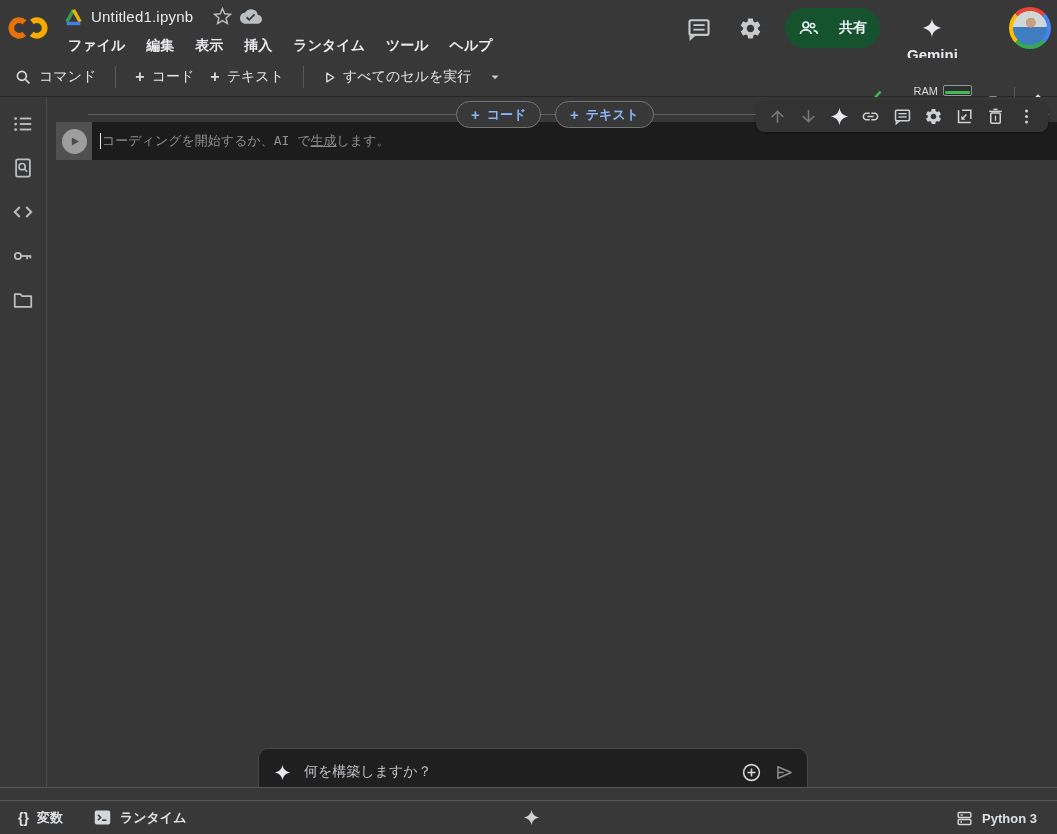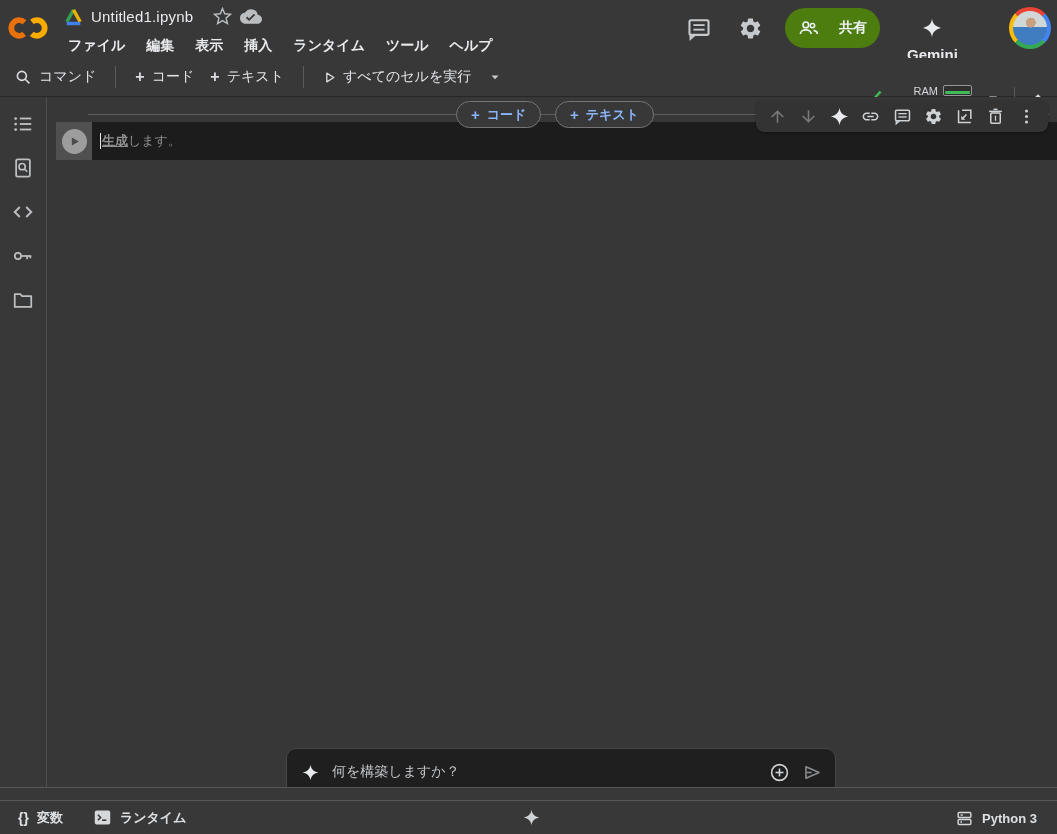--- a/index.html
+++ b/index.html
@@ -12,21 +12,21 @@
   .header { position:absolute; left:0; top:0; width:1057px; height:58px; background:#383838; }
   .logo { position:absolute; left:8px; top:14px; cursor:pointer; }
   .title-row { position:absolute; left:64px; top:7px; display:flex; align-items:center; gap:8px; }
   .doc-title { font-size:15px; color:#e8eaed; letter-spacing:.2px; cursor:text; }
   .title-icon { opacity:.92; cursor:pointer; }
   .menu-row { position:absolute; left:66px; top:36px; display:flex; gap:17px; font-size:14px; font-weight:600; color:#e8eaed;align-items:center; }
   .menu-item { cursor:pointer; padding:1px 2px; border-radius:3px; }
   .header-right { position:absolute; right:0; top:0; height:58px; }
   .hr-icon { position:absolute; top:16px; cursor:pointer; }
   .share-btn { position:absolute; left:785px; top:8px; width:95px; height:40px; border-radius:20px;
-               background:#4d7c0f; display:flex; align-items:center; justify-content:center; gap:19px;
+               background:#14532d; display:flex; align-items:center; justify-content:center; gap:19px;
                color:#eef3f8; font-size:14px; font-weight:600; cursor:pointer; border:none; }
   .gemini-chip { position:absolute; left:901px; top:14px; display:flex; align-items:center; gap:8px;
                  cursor:pointer; padding:4px 6px; border-radius:16px;flex-direction:column; }
   .gemini-label { font-size:15px; font-weight:700; color:#e8eaed; }
   .avatar { position:absolute; left:1009px; top:7px; width:42px; height:42px; border-radius:50%;
             background:conic-gradient(#ea4335 0 12.5%, #4285f4 12.5% 37.5%, #34a853 37.5% 62.5%, #fbbc05 62.5% 87.5%, #ea4335 87.5% 100%);
             display:flex; align-items:center; justify-content:center; cursor:pointer; }
   .avatar-photo { width:34px; height:34px; border-radius:50%;
             background: radial-gradient(circle at 52% 34%, #c9a182 0 17%, rgba(0,0,0,0) 18%),
                         linear-gradient(180deg,#cfd8d6 0 46%, #3f7cc0 46% 100%); }
@@ -66,25 +66,25 @@
                   padding:0 12px; z-index:3; box-shadow:0 1px 3px rgba(0,0,0,.35); }
   .ct-icon { width:19px; height:19px; cursor:pointer; }
   .ct-disabled { cursor:default; }
   .cell { position:absolute; left:9px; right:0; top:25px; height:38px; display:flex; }
   .cell-gutter { width:36px; background:#505050; display:flex; align-items:center; justify-content:center; }
   .run-btn { width:25px; height:25px; border-radius:50%; background:#9d9d9d; display:flex;
              align-items:center; justify-content:center; cursor:pointer; border:none; }
   .cell-editor { flex:1; background:#1c1c1c; display:flex; align-items:center; padding-left:8px;
                  font-family:"DejaVu Sans Mono","Liberation Mono",monospace; font-size:13px; color:#8f8f8f; cursor:text; }
   .caret { width:1px; height:16px; background:#e8e8e8; margin-right:1px; }
-  .gen-link { text-decoration:underline; color:#8f8f8f; cursor:pointer;font-weight:bold; }
+  .gen-link { text-decoration:underline; color:#8f8f8f; cursor:pointer; }
 
   
   .prompt-bar { position:absolute; left:211px; top:651px; width:550px; height:48px; background:#1f1f1f;
-                border:1px solid #474747; border-radius:10px; display:flex; align-items:center; cursor:text;margin-left:28px; }
+                border:1px solid #474747; border-radius:10px; display:flex; align-items:center; cursor:text; }
   .prompt-spark { margin-left:15px; }
   .prompt-text { margin-left:13px; font-size:14px; color:#c2c5c9; flex:1; }
   .prompt-actions { display:flex; align-items:center; gap:12px; margin-right:12px; }
 
   
   .bottom-strip { position:absolute; left:0; top:787px; width:1057px; height:13px; background:#383838;
                   border-top:1px solid #565656; }
   .footer { position:absolute; left:0; top:800px; width:1057px; height:34px; background:#383838;
             border-top:1px solid #565656; display:flex; align-items:center; }
   .ft-btn { display:flex; align-items:center; gap:8px; font-size:13px; font-weight:700; color:#dde0e3;
@@ -311,20 +311,21 @@
     <div class="cell">
       <div class="cell-gutter">
         <button class="run-btn">
           <svg width="13" height="13" viewBox="0 0 24 24">
               <polygon points="7,4.5 20,12 7,19.5" fill="#4a4a4a"></polygon>
             </svg>
         </button>
       </div>
       <div class="cell-editor">
         <span class="caret"></span>
+        <span>コーディングを開始するか、AI で</span>
         <span class="gen-link">生成</span>
         <span>します。</span>
       </div>
     </div>
 
     <div class="prompt-bar">
       <svg class="prompt-spark" width="17" height="17" viewBox="0 0 24 24">
           <path d="M12 1c.9 6.2 4 9.3 11 11-7 1.7-10.1 4.8-11 11-.9-6.2-4-9.3-11-11 7-1.7 10.1-4.8 11-11z" fill="#e8eaed"></path>
         </svg>
       <span class="prompt-text">何を構築しますか？</span>

